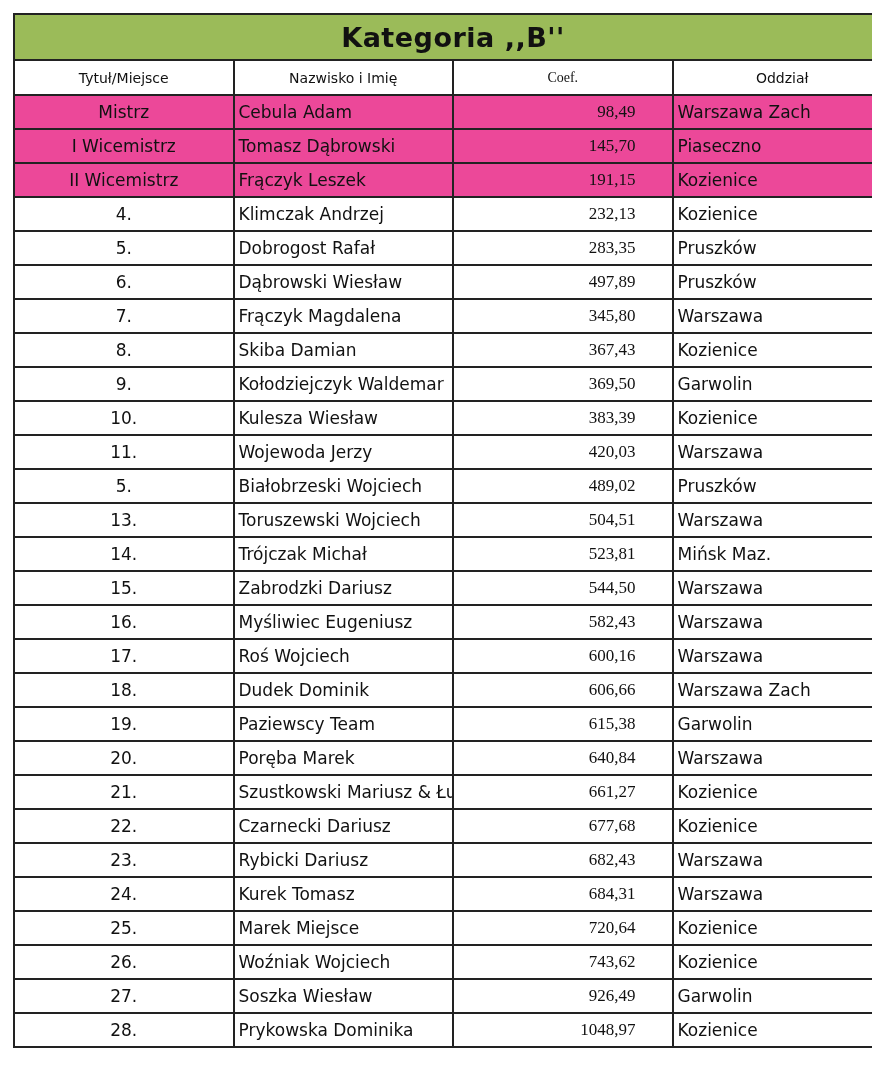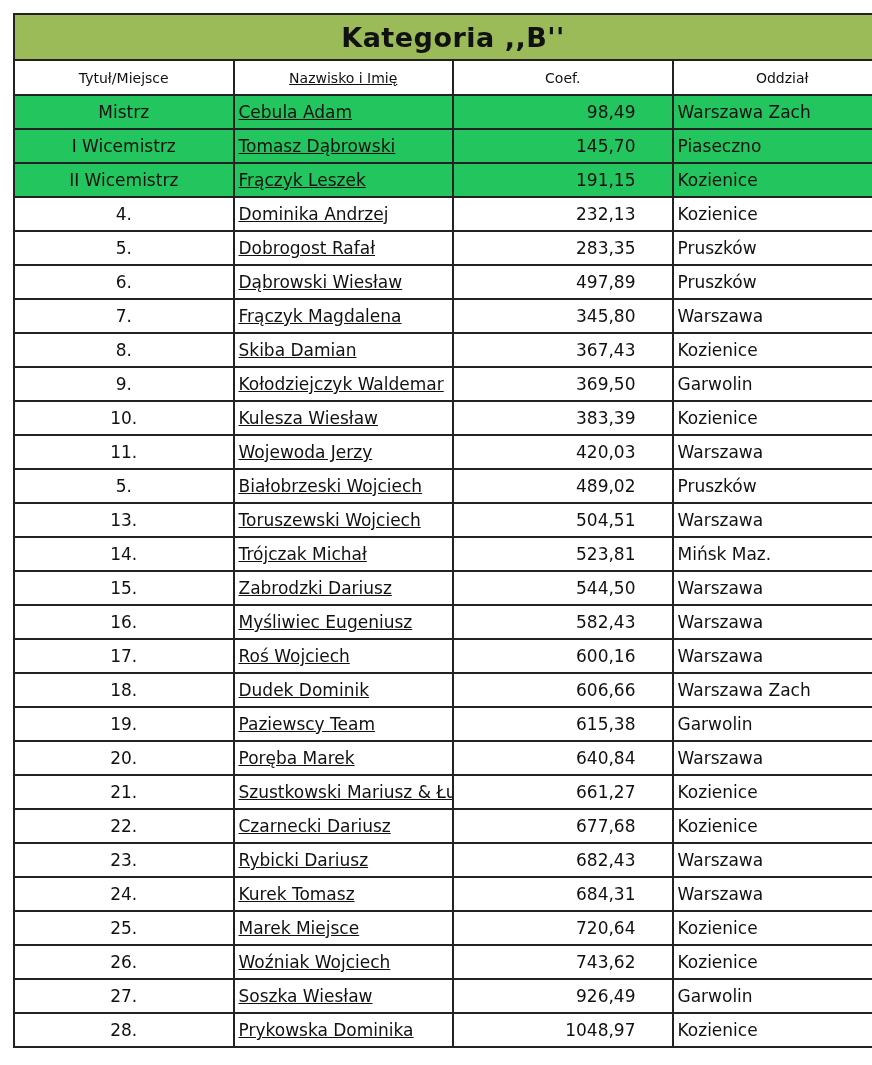--- a/index.html
+++ b/index.html
@@ -2,24 +2,24 @@
 <html><head>
   <meta charset="utf-8">
   <style>
     html, body { margin: 0; padding: 0; background: #ffffff; }
     body { width: 872px; height: 1065px; overflow: hidden; position: relative; font-family: "DejaVu Sans", sans-serif; color: #111; }
     .sheet { position: absolute; left: 13px; top: 13px; width: 880px; }
     table { border-collapse: collapse; table-layout: fixed; width: 880px; }
     td, th { border: 2px solid #222; padding: 0 4px; height: 32px; font-size: 17px; font-weight: normal; white-space: nowrap; overflow: hidden; }
     .title-row td { background: #9bbb59; height: 44px; text-align: center; font-size: 27px; font-weight: bold; letter-spacing: 0.5px; }
     .head-row th { background: #ffffff; text-align: center; font-size: 14px; height: 33px; }
-    .podium td { background: #22c55e; }
+    .podium td { background: #ec4899; }
     .c-place { width: 147px; text-align: center; }
-    .c-name { width: 422px; text-align: left; text-decoration: underline; }
-    .c-coef { width: 128px; text-align: right; padding-right: 36px; }
+    .c-name { width: 422px; text-align: left; }
+    .c-coef { width: 128px; text-align: right; padding-right: 36px; font-family: Liberation Serif, serif; }
     .c-branch { width: 170px; text-align: left; }
     tbody tr.normal td { background: #ffffff; }
   </style>
 </head>
 <body>
 
 <div class="sheet">
   <table>
     <thead>
       <tr class="title-row">
@@ -46,21 +46,21 @@
           <td class="c-branch">Piaseczno</td>
         </tr>
         <tr class="podium">
           <td class="c-place">II Wicemistrz</td>
           <td class="c-name">Frączyk Leszek</td>
           <td class="c-coef">191,15</td>
           <td class="c-branch">Kozienice</td>
         </tr>
         <tr class="normal">
           <td class="c-place">4.</td>
-          <td class="c-name">Dominika Andrzej</td>
+          <td class="c-name">Klimczak Andrzej</td>
           <td class="c-coef">232,13</td>
           <td class="c-branch">Kozienice</td>
         </tr>
         <tr class="normal">
           <td class="c-place">5.</td>
           <td class="c-name">Dobrogost Rafał</td>
           <td class="c-coef">283,35</td>
           <td class="c-branch">Pruszków</td>
         </tr>
         <tr class="normal">

